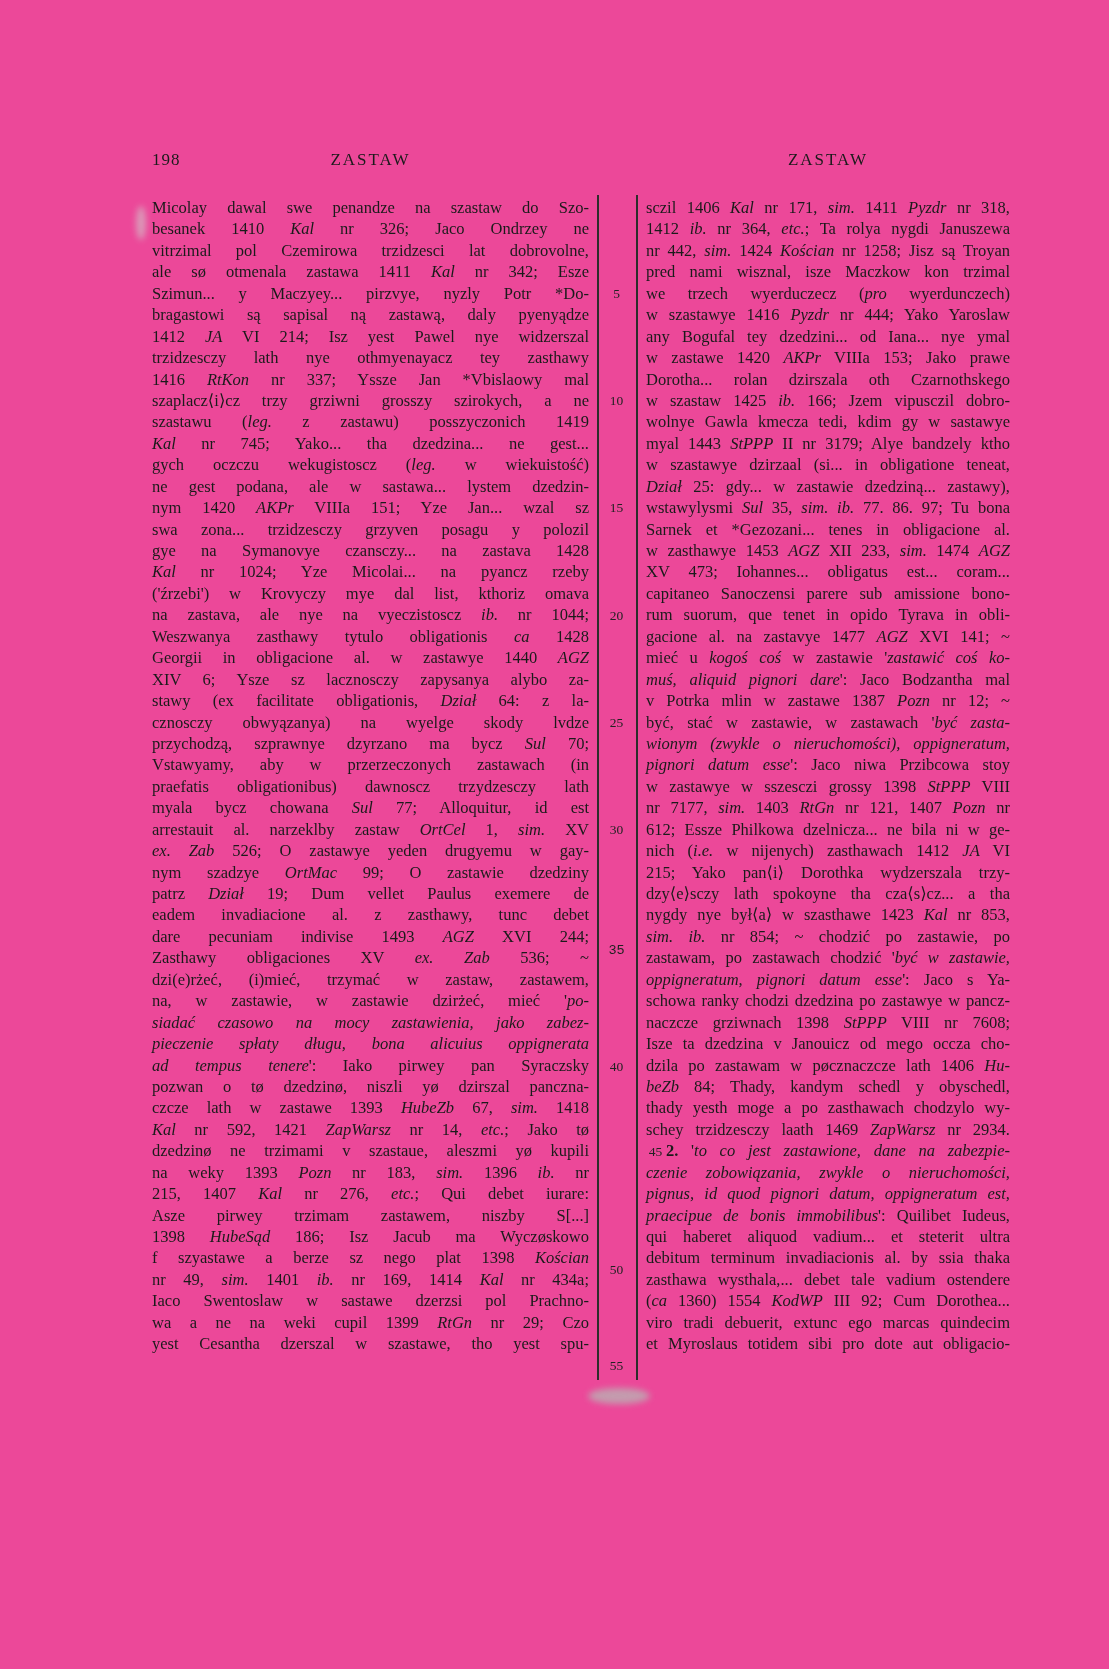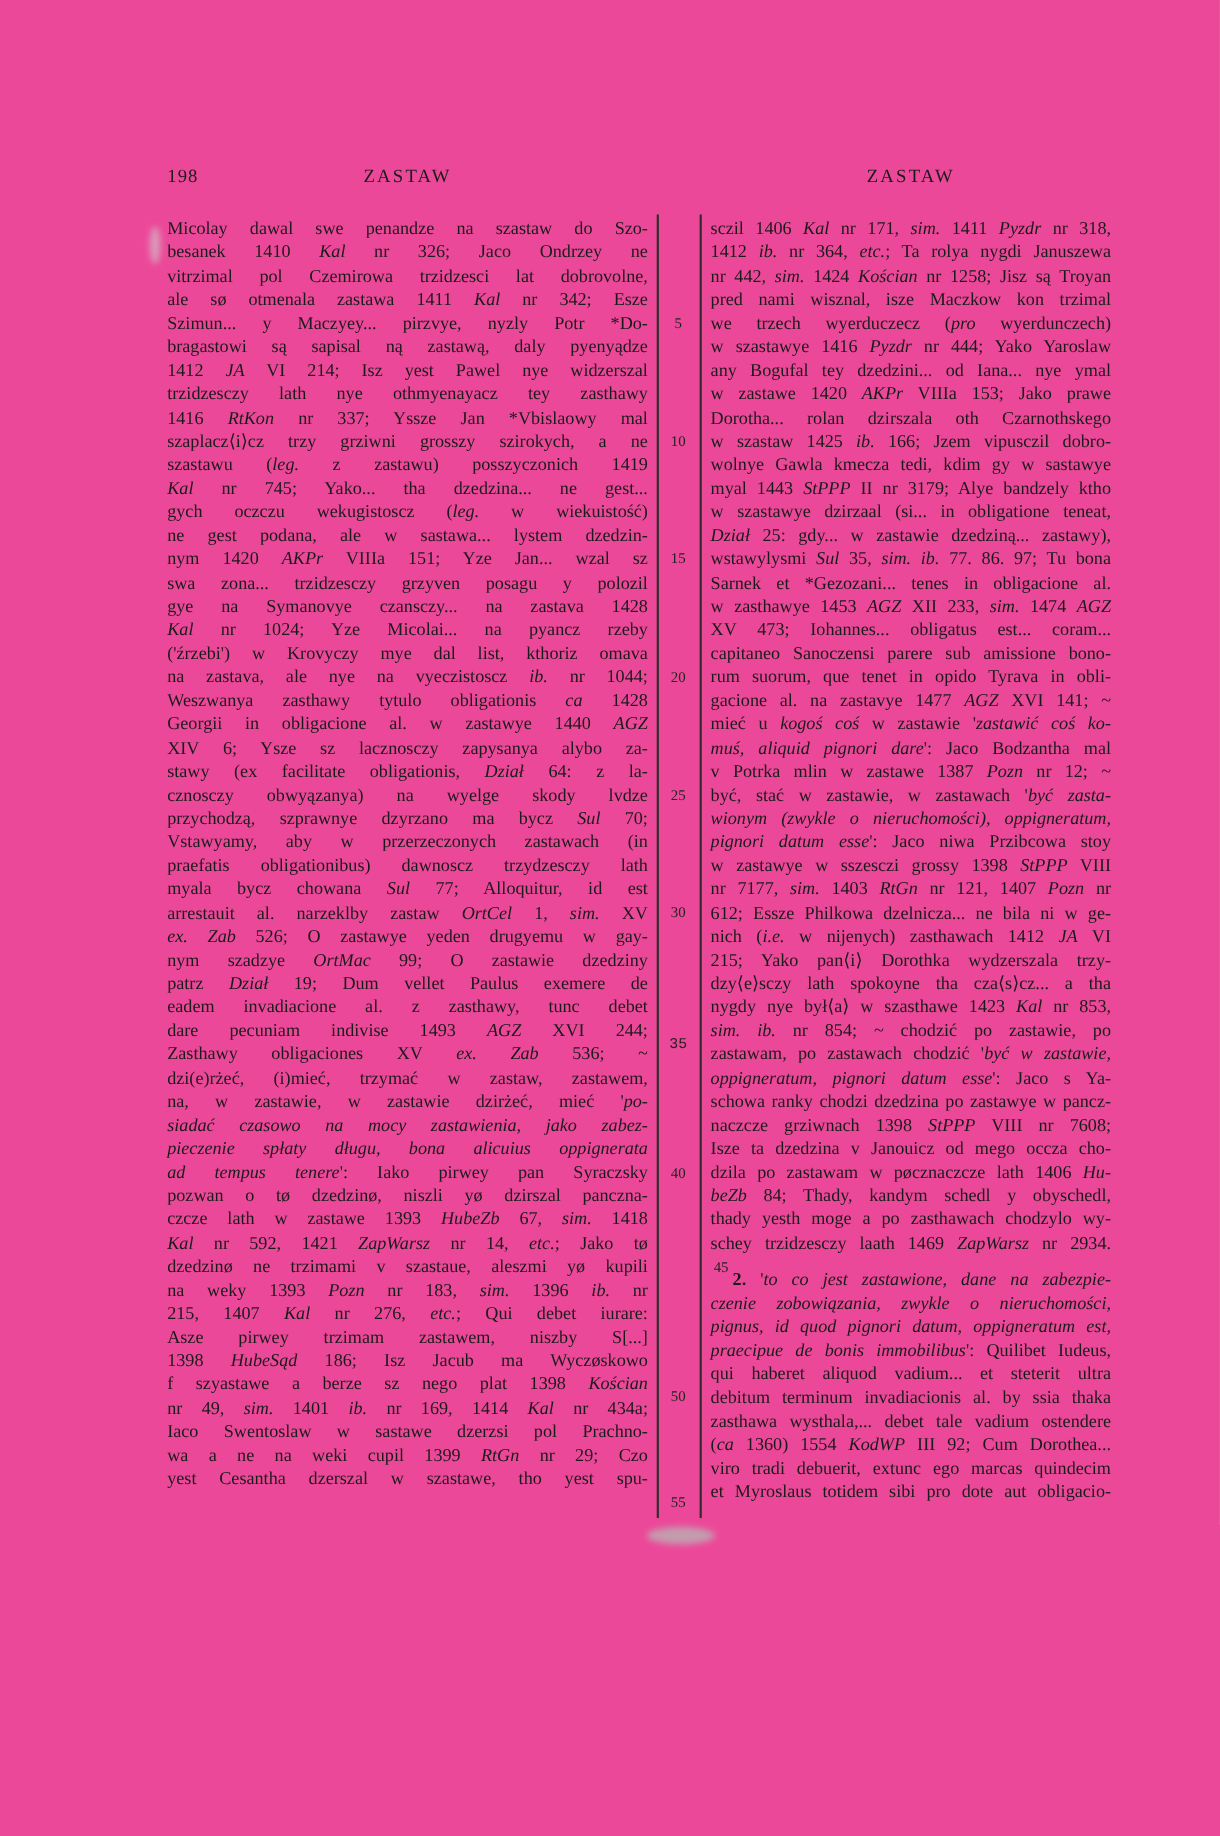--- a/index.html
+++ b/index.html
@@ -27,21 +27,21 @@
     font-size:16.5px;
   }
   .col.left{left:152px;width:437px;}
   .col.right{left:646px;width:364px;}
   .line{
     height:21.45px;line-height:21.45px;
     text-align:justify;
     text-align-last:justify;
     -moz-text-align-last:justify;
   }
-  .line.indent{text-indent:20px;margin-top:12px;}
+  .line.indent{text-indent:20px;}
   .line i{font-style:italic;}
   .line b{font-weight:bold;}
   .rule{
     position:absolute;top:195px;height:1185px;width:1.6px;
     background:#2e2e2c;
   }
   .rule.l{left:597px;}
   .rule.r{left:636px;}
   .gutter-numbers{
     position:absolute;left:598px;top:197px;width:37px;height:1185px;

